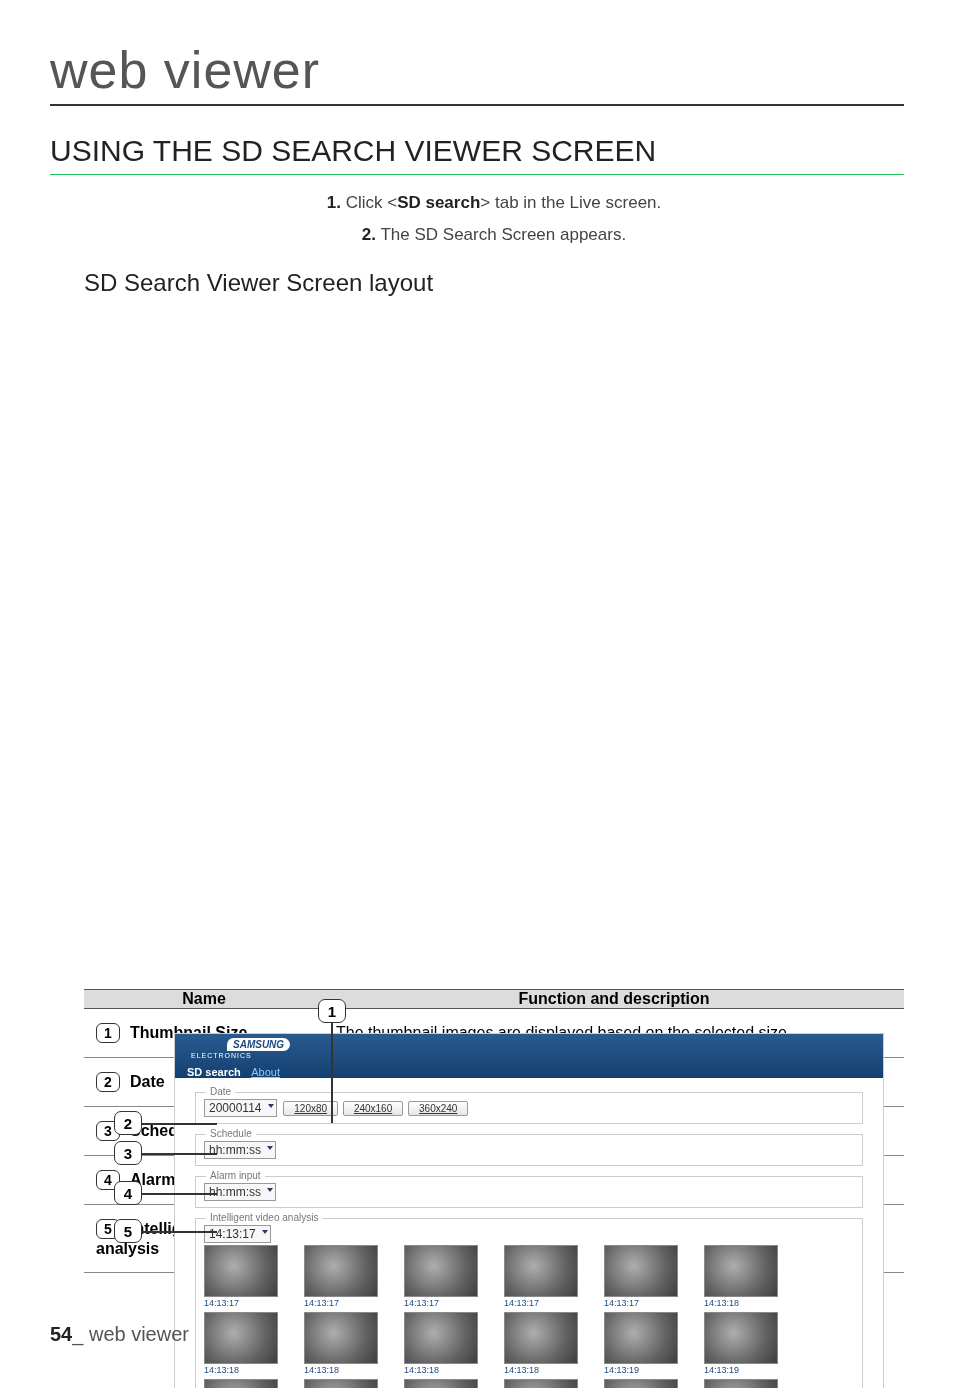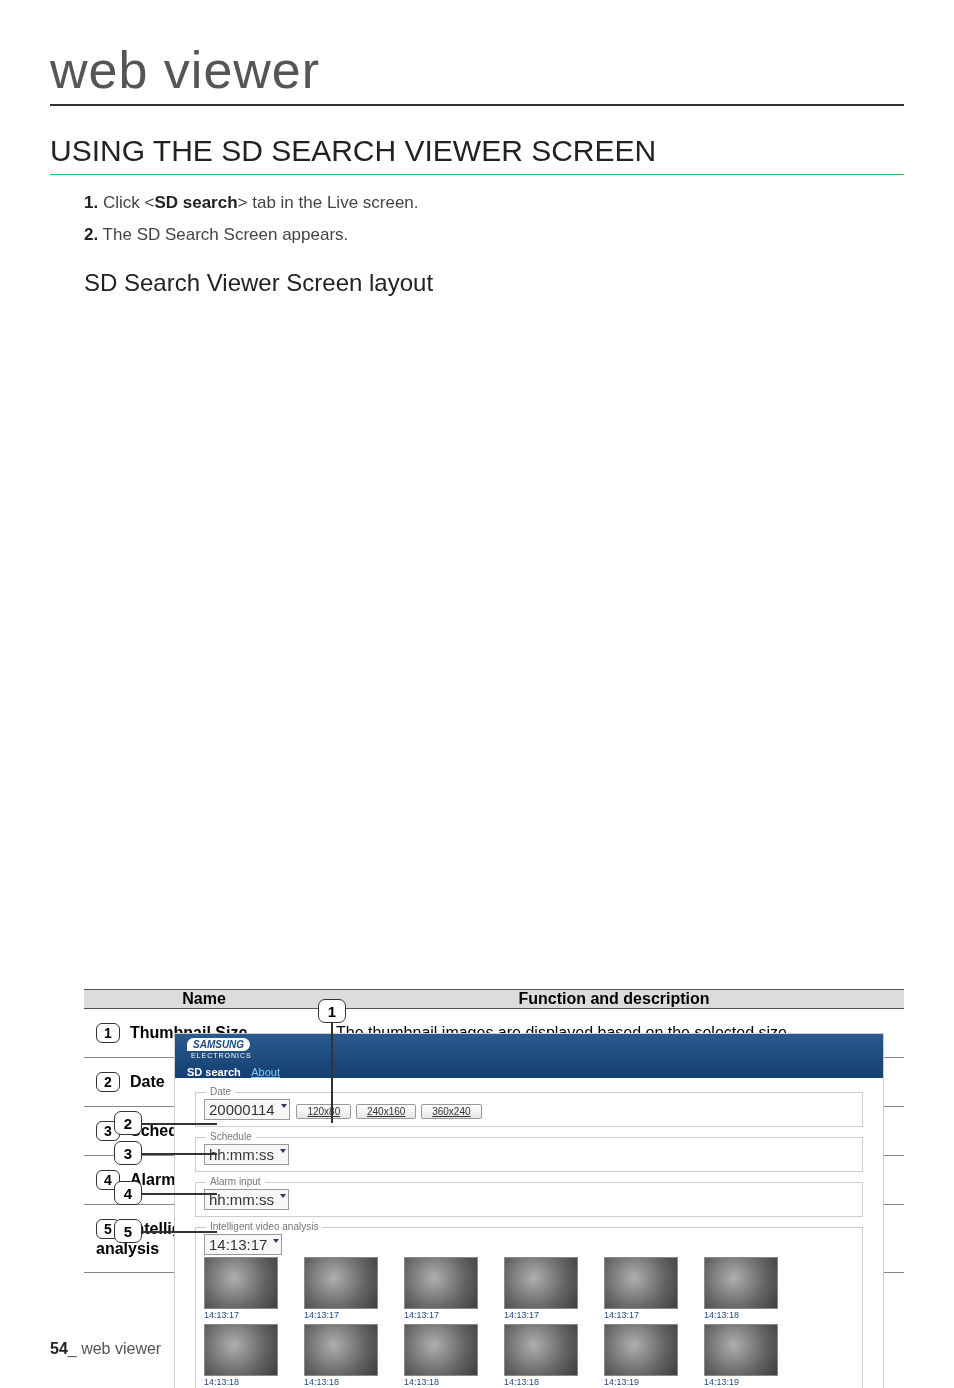--- a/index.html
+++ b/index.html
@@ -27,20 +27,21 @@
     font-size: 30px;
     font-weight: 400;
     color: #222;
     border-bottom: 1px solid #22c55e;
     padding-bottom: 6px;
     margin-bottom: 18px;
   }
   .steps {
     margin-left: 34px;
     margin-bottom: 24px;
+    text-align: center;
   }
   .steps li {
     list-style: none;
     font-size: 17px;
     color: #444;
     margin-bottom: 12px;
   }
   .steps .num { font-weight: bold; color: #222; }
   .steps .bold { font-weight: bold; color: #222; }
   .sub-heading {
@@ -106,20 +107,21 @@
   .shot-brand {
     display:inline-block;
     background:#fff;
     color:#1a4a80;
     font-style:italic;
     font-weight:bold;
     font-size:10px;
     padding:1px 6px;
     border-radius:10px 10px 10px 0;
     margin-top:3px;
+    margin-left:40px;
   }
   .shot-sub {
     font-size: 7px;
     color:#fff;
     letter-spacing:1px;
     margin-left:4px;
   }
   .shot-tabs {
     position:absolute;
     bottom:0;
@@ -129,21 +131,21 @@
   .shot-tabs span { margin-right:8px; }
   .shot-tabs .active { color:#fff; font-weight:bold; }
   .shot-tabs .link { color:#8cf; text-decoration:underline; }
   .shot-body { padding: 14px 20px; font-size: 10px; color:#555; }
   .fs { border:1px solid #ccc; padding:6px 8px 6px 8px; margin-bottom:10px; position:relative; }
   .fs-legend { position:absolute; top:-7px; left:10px; background:#fff; padding:0 4px; font-size:10px; color:#777; }
   .sel {
     display:inline-block;
     border:1px solid #999;
     background:#f7f7f7;
-    font-size:15px;
+    font-size:12px;
     padding:1px 14px 1px 4px;
     position:relative;
     margin-right:4px;
     color:#333;
   }
   .sel::after {
     content:"";
     position:absolute;
     right:2px; top:4px;
     width:0;height:0;
@@ -204,23 +206,23 @@
     align-items:center;
     justify-content:center;
     font-weight:bold;
     font-size:14px;
     margin-right:10px;
     vertical-align:middle;
   }
   .feat-table .row-name { font-weight:600; vertical-align:middle; font-family: Arial, sans-serif; font-stretch: condensed;}
   .footer {
     position:absolute;
-    bottom: 30px;
+    bottom: 42px;
     left: 50px;
-    font-size: 16px;
+    font-size: 20px;
     color:#555;
   }
   .footer .pnum { font-weight:bold; color:#222; }
 </style>
 </head>
 <body>
 
 <h1 class="page-title">web viewer</h1>
 
 <h2 class="section-heading">USING THE SD SEARCH VIEWER SCREEN</h2>

